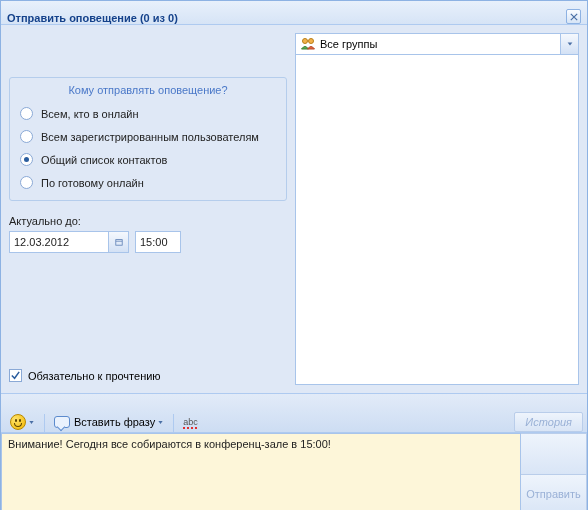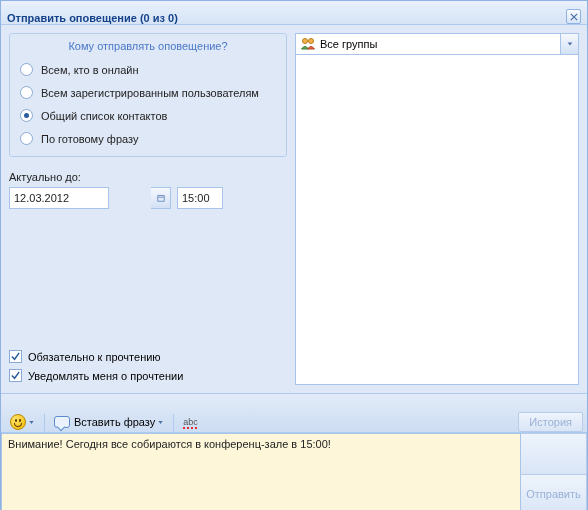--- a/index.html
+++ b/index.html
@@ -3,47 +3,47 @@
 <meta charset="utf-8">
 <style>
   * { box-sizing: border-box; margin: 0; padding: 0; }
   body { font-family: Tahoma, Arial, sans-serif; font-size: 11px; background: #fff; }
   .window { width: 588px; height: 510px; border: 1px solid #8db2e3; background: #dfe8f6; position: relative; }
   .titlebar { height: 24px; background: linear-gradient(#e8f0fb,#d6e4f6); border-bottom: 1px solid #aecaf0; display: flex; align-items: flex-end; padding: 0 6px; }
   .titlebar-text { color: #15428b; font-weight: bold; font-size: 11px; flex: 1; }
   .close-btn { width: 15px; height: 15px; border: 1px solid #8db2e3; background: linear-gradient(#fafcff,#d6e4f6); display: flex; align-items: center; justify-content: center; cursor: pointer; border-radius: 2px; }
   .close-btn svg { width: 8px; height: 8px; }
   .main { display: flex; padding: 8px; gap: 8px; height: 368px; }
-  .left-col { width: 278px; display: flex; flex-direction: column; }
+  .left-col { width: 278px; display: flex; flex-direction: column; margin-top: 44px; }
   .groupbox { border: 1px solid #b5cdec; border-radius: 3px; background: #dfe8f6; padding: 4px 0 6px; }
   .groupbox-title { text-align: center; color: #4a78c8; font-size: 11px; padding: 2px 0 6px; }
   .radio-row { display: flex; align-items: center; padding: 5px 10px; cursor: pointer; }
   .radio { width: 13px; height: 13px; border: 1px solid #8aa9d6; border-radius: 50%; margin-right: 8px; display: flex; align-items: center; justify-content: center; background: #fff; flex-shrink: 0; }
   .radio.checked::after { content: ""; width: 5px; height: 5px; border-radius: 50%; background: #2a5d9e; }
   .radio-label { color: #222; }
   .actual-row { margin-top: 14px; color: #222; }
   .date-row { display: flex; gap: 6px; margin-top: 4px; }
-  .date-input { display: flex; gap: 42px; }
+  .date-input { display: flex; }
   .date-input input { width: 100px; height: 22px; border: 1px solid #a8c4ea; background: #fff; padding: 0 4px; font: inherit; color: #222; }
   .date-trigger { width: 20px; height: 22px; border: 1px solid #a8c4ea; border-left: 0; background: linear-gradient(#f5f8fd,#d3e1f5); cursor: pointer; display:flex; align-items:center; justify-content:center; }
   .time-input { width: 46px; height: 22px; border: 1px solid #a8c4ea; background: #fff; padding: 0 4px; font: inherit; color: #222; }
   .check-row { display: flex; align-items: center; padding: 3px 0; cursor: pointer; }
   .chk { width: 13px; height: 13px; border: 1px solid #8aa9d6; background: #fff; margin-right: 6px; display: flex; align-items: center; justify-content: center; flex-shrink: 0; }
   .chk.checked svg { width: 11px; height: 11px; }
   .right-col { flex: 1; display: flex; flex-direction: column; }
   .combo { display: flex; height: 22px; }
   .combo-field { flex: 1; border: 1px solid #a8c4ea; background: #fff; display: flex; align-items: center; padding: 0 4px; }
   .combo-icon { width: 16px; height: 16px; margin-right: 4px; }
   .combo-trigger { width: 18px; border: 1px solid #a8c4ea; border-left: 0; background: linear-gradient(#f5f8fd,#d3e1f5); cursor: pointer; display:flex;align-items:center;justify-content:center; }
   .listbox { flex: 1; border: 1px solid #a8c4ea; border-top: 0; background: #fff; }
   .toolbar { height: 40px; background: linear-gradient(#e2ebf8,#cdddf3); border-top: 1px solid #aecaf0; border-bottom: 1px solid #aecaf0; display: flex; align-items: flex-end; padding: 0 4px; gap: 2px; }
   .tb-btn { height: 20px; border: 1px solid transparent; padding: 0 4px; display: flex; align-items: center; cursor: pointer; border-radius: 2px; }
   .tb-sep { width: 1px; height: 18px; background: #aecaf0; margin: 0 2px; }
   .tb-spacer { flex: 1; }
-  .tb-history { color: #9ab1d6; padding: 0 10px; border: 1px solid #b9cdea; background: linear-gradient(#eef4fc,#d9e5f6); border-radius: 2px; height: 20px; display:flex;align-items:center; }
+  .tb-history { color: #9ab1d6; padding: 0 10px; border: 1px solid #b9cdea; background: linear-gradient(#eef4fc,#d9e5f6); border-radius: 2px; height: 20px; display:flex;align-items:center;font-style:italic; }
   .editor-row { display: flex; height: 82px; }
   .editor { flex: 1; border: 1px solid #a8c4ea; background: #fdf6d9; padding: 4px 6px; color: #222; overflow: auto; }
   .side-btns { width: 66px; display: flex; flex-direction: column; }
   .side-btn { flex: 1; border: 1px solid #b9cdea; border-left: 0; background: linear-gradient(#eef4fc,#d9e5f6); color: #9ab1d6; display: flex; align-items: center; justify-content: center; }
   .side-btn + .side-btn { border-top: 0; }
   .bottom-scroll { height: 18px; border-top: 1px solid #aecaf0; display: flex; align-items: center; padding: 0 2px; gap:2px; }
   .scroll-arrow { width: 16px; height: 14px; border: 1px solid #a8c4ea; background: linear-gradient(#f5f8fd,#d3e1f5); display:flex;align-items:center;justify-content:center; cursor:pointer;}
   .scroll-track { flex: 1; height: 14px; background: #e8eff9; }
   .chev { width:7px;height:7px; }
   .smiley { width:16px;height:16px;border-radius:50%;background:radial-gradient(circle at 30% 30%,#ffe36a,#f3b700);border:1px solid #b88800;position:relative;}
@@ -83,21 +83,21 @@
         <div class="radio-row">
           <span class="radio"></span>
           <span class="radio-label">Всем зарегистрированным пользователям</span>
         </div>
         <div class="radio-row">
           <span class="radio checked"></span>
           <span class="radio-label">Общий список контактов</span>
         </div>
         <div class="radio-row">
           <span class="radio"></span>
-          <span class="radio-label">По готовому фразу</span>
+          <span class="radio-label">По готовому онлайн</span>
         </div>
       </div>
 
       <div class="actual-row">Актуально до:</div>
       <div class="date-row">
         <div class="date-input">
           <input type="text" value="12.03.2012" style="">
           <div class="date-trigger">
             <svg viewBox="0 0 10 10">
                 <rect x="1" y="2" width="8" height="7" fill="none" stroke="#5c7fb5" stroke-width="1"></rect>
@@ -109,28 +109,20 @@
       </div>
 
       <div class="checks">
         <div class="check-row">
           <span class="chk checked">
             <svg viewBox="0 0 12 12">
                 <path d="M2 6 L5 9 L10 2" stroke="#2a5d9e" stroke-width="1.6" fill="none"></path>
               </svg>
           </span>
           <span>Обязательно к прочтению</span>
-        </div>
-        <div class="check-row">
-          <span class="chk checked">
-            <svg viewBox="0 0 12 12">
-                <path d="M2 6 L5 9 L10 2" stroke="#2a5d9e" stroke-width="1.6" fill="none"></path>
-              </svg>
-          </span>
-          <span>Уведомлять меня о прочтении</span>
         </div>
       </div>
     </div>
 
     <div class="right-col">
       <div class="combo">
         <div class="combo-field">
           <svg class="combo-icon" viewBox="0 0 16 16">
             <circle cx="5" cy="5" r="2.5" fill="#f3b24b" stroke="#b97e17"></circle>
             <path d="M1.5 13 Q5 8 8.5 13 Z" fill="#5fb357" stroke="#3a7d33"></path>

